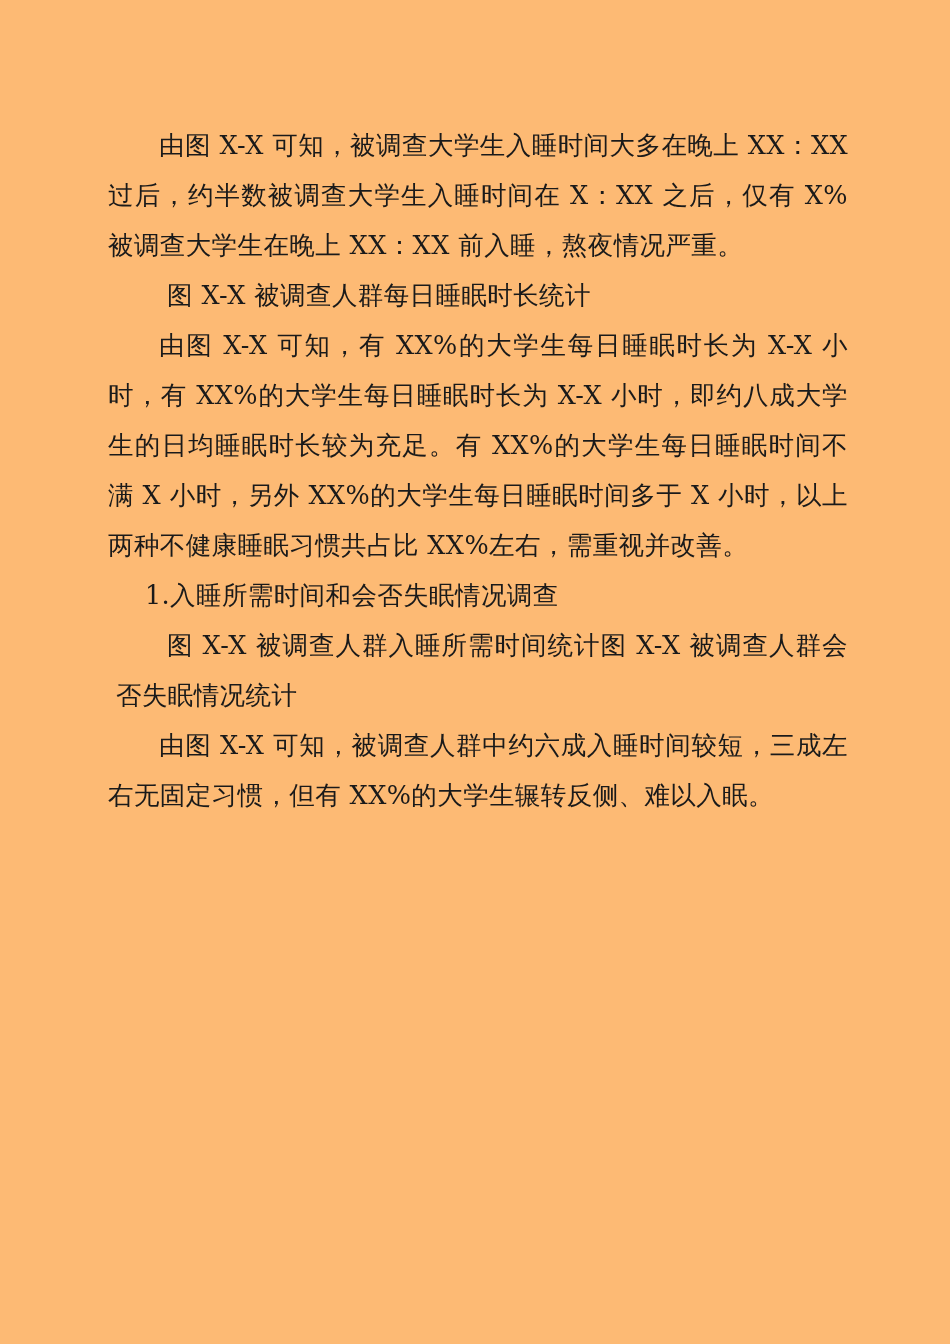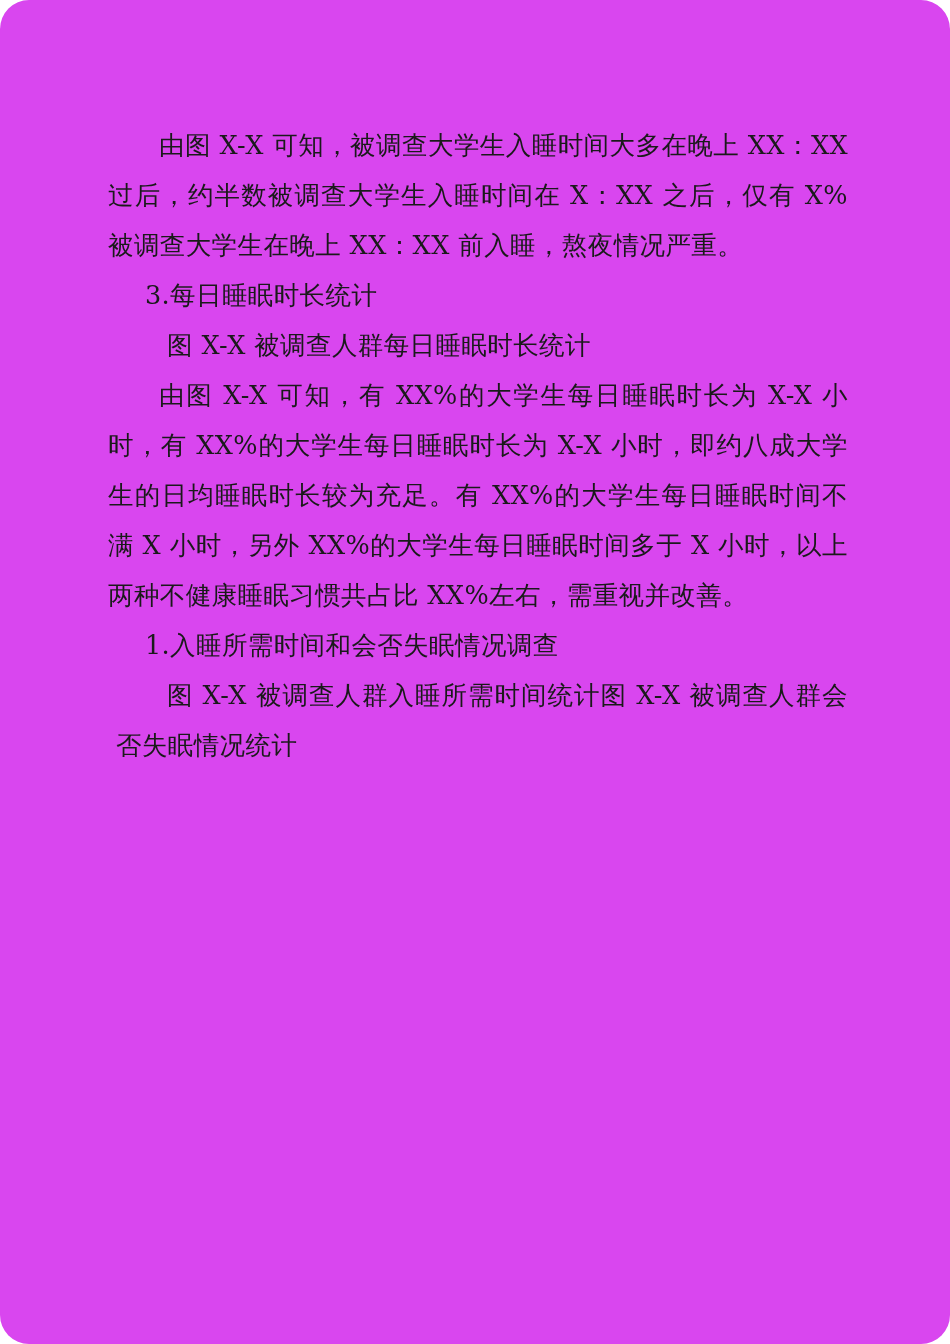--- a/index.html
+++ b/index.html
@@ -4,24 +4,23 @@
 <style>
   html, body {
     margin: 0;
     padding: 0;
     background: #ffffff;
   }
   .page {
     position: relative;
     width: 950px;
     height: 1344px;
-    background: #d946ef;
+    background: #fdba74;
     box-sizing: border-box;
     overflow: hidden;
-    border-radius: 29px;
   }
   .content {
     position: absolute;
     left: 108px;
     top: 120px;
     width: 740px;
   }
   p.para {
     margin: 0 0 0 0;
     font-family: "DejaVu Serif", "Liberation Serif", serif;
@@ -41,19 +40,19 @@
     text-indent: 2em;
     margin-left: 8px;
   }
 </style>
 </head>
 <body>
 
 <div class="page">
   <div class="content">
     <p class="para">由图 X-X 可知，被调查大学生入睡时间大多在晚上 XX：XX 过后，约半数被调查大学生入睡时间在 X：XX 之后，仅有 X%被调查大学生在晚上 XX：XX 前入睡，熬夜情况严重。</p>
-    <p class="para heading">3.每日睡眠时长统计</p>
     <p class="para subline">图 X-X 被调查人群每日睡眠时长统计</p>
     <p class="para">由图 X-X 可知，有 XX%的大学生每日睡眠时长为 X-X 小时，有 XX%的大学生每日睡眠时长为 X-X 小时，即约八成大学生的日均睡眠时长较为充足。有 XX%的大学生每日睡眠时间不满 X 小时，另外 XX%的大学生每日睡眠时间多于 X 小时，以上两种不健康睡眠习惯共占比 XX%左右，需重视并改善。</p>
     <p class="para heading">1.入睡所需时间和会否失眠情况调查</p>
     <p class="para subline">图 X-X 被调查人群入睡所需时间统计图 X-X 被调查人群会否失眠情况统计</p>
+    <p class="para">由图 X-X 可知，被调查人群中约六成入睡时间较短，三成左右无固定习惯，但有 XX%的大学生辗转反侧、难以入眠。</p>
   </div>
 </div>
 
 </body></html>

